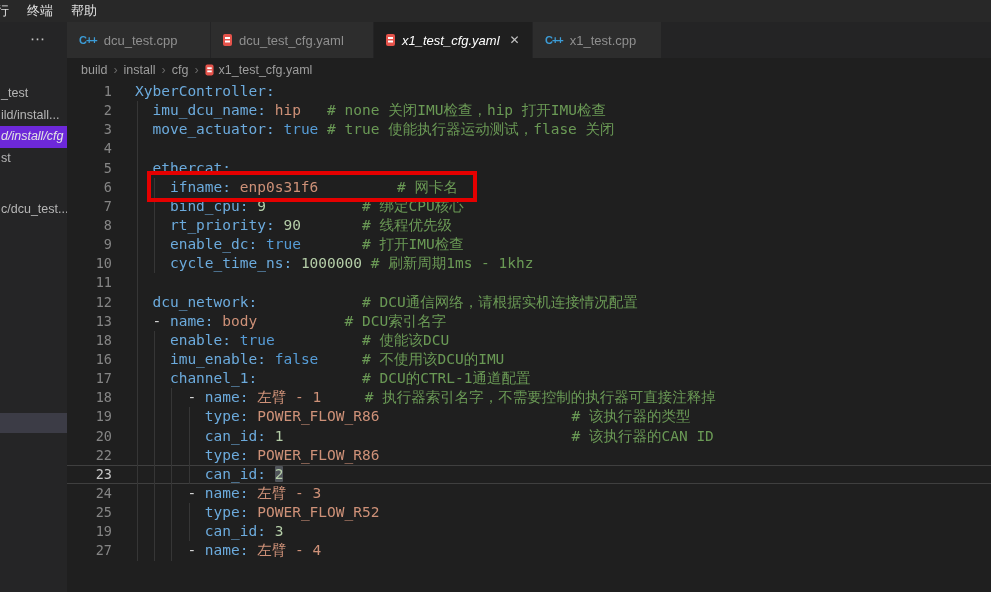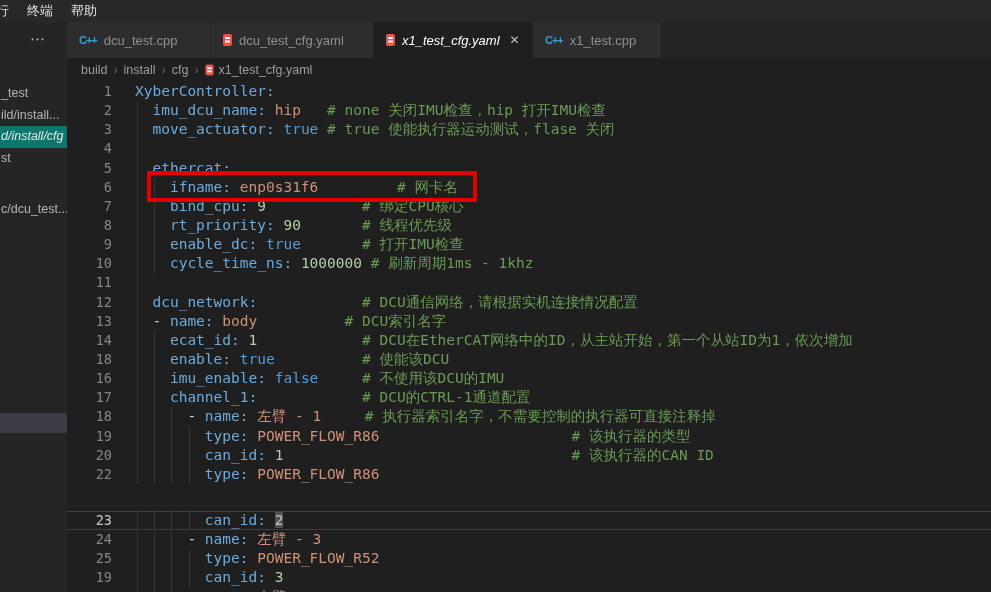--- a/index.html
+++ b/index.html
@@ -12,21 +12,21 @@
     line-height:22px; cursor:default; }
   .menubar .menu-item:first-child { padding-left:0; margin-left:-6px; }
 
   .sidebar { position:absolute; left:0; top:22px; width:67px; height:570px;
     background:#252526; overflow:hidden; }
   .sb-overflow { position:absolute; left:30px; top:8px; color:#c5c5c5; font-size:15px;
     letter-spacing:1px; }
   .sb-list { position:absolute; left:0; top:61px; width:67px; }
   .sb-item { height:21.5px; line-height:21.5px; color:#b6b6b6; font-size:12.5px;
     white-space:nowrap; overflow:hidden; padding-left:1px; }
-  .sb-item.selected { background:#0f766e; color:#e4e4e4; font-style:italic; }
+  .sb-item.selected { background:#6d28d9; color:#e4e4e4; font-style:italic; }
   .sb-item.gap { margin-top:30px; }
   .sb-strip { position:absolute; left:0; top:391px; width:67px; height:20px; background:#3c3c46; }
 
   .tabbar { position:absolute; left:67px; top:22px; width:924px; height:36px;
     background:#242425; display:flex; }
   .tab { height:36px; display:flex; align-items:center; padding:0 12px;
     background:#2d2d2d; margin-right:1px; font-size:13px; color:#8f8f8f;
     white-space:nowrap; cursor:pointer; }
   .tab.active { background:#1f1f1f; color:#ffffff; font-style:italic; }
   .tab .tab-label { margin-left:7px; }
@@ -44,21 +44,21 @@
     font-size:12.5px; color:#9d9d9d; }
   .breadcrumb .sep { margin:0 6px; color:#6a6a6a; }
   .breadcrumb .crumb { cursor:pointer; }
   .breadcrumb .yaml-icon { margin-right:5px; transform:scale(.9); }
   .breadcrumb .file-crumb { display:flex; align-items:center; }
 
   .editor { position:absolute; left:67px; top:82px; width:924px; height:510px;
     background:#1f1f1f; overflow:hidden; font-family:"DejaVu Sans Mono", monospace;
     font-size:14.5px; }
   .line { display:flex; height:19.15px; line-height:19.15px; position:relative; }
-  .line.cur { box-shadow:inset 0 1px 0 #3f3f3f, inset 0 -1px 0 #3f3f3f;margin-top:27px; }
+  .line.cur { box-shadow:inset 0 1px 0 #3f3f3f, inset 0 -1px 0 #3f3f3f; }
   .ln { flex:none; width:45px; text-align:right; color:#858585; font-size:13.5px; }
   .line.cur .ln { color:#c6c6c6; }
   .code { flex:1; margin-left:23px; position:relative; white-space:pre; }
   .guide { position:absolute; top:0; width:1px; height:19.15px; background:#363636; }
 
   .tk-p { color:#d4d4d4; }
   .tk-k { color:#6cabdd; }
   .tk-s { color:#ce9178;margin-top:16px; }
   .tk-b { color:#569cd6; }
   .tk-n { color:#b5cea8; }
@@ -170,24 +170,20 @@
     </div>
     <div class="line">
       <span class="ln">12</span>
       <span class="code"><span class="guide" style="left: 1.5px;"></span><span class="tk-p">  </span><span class="tk-k">dcu_network:</span><span class="tk-p">            </span><span class="tk-c"># DCU通信网络，请根据实机连接情况配置</span></span>
     </div>
     <div class="line">
       <span class="ln">13</span>
       <span class="code"><span class="guide" style="left: 1.5px;"></span><span class="tk-p">  - </span><span class="tk-k">name:</span><span class="tk-p"> </span><span class="tk-s">body</span><span class="tk-p">          </span><span class="tk-c"># DCU索引名字</span></span>
     </div>
     <div class="line">
-      <span class="ln">14</span>
-      <span class="code"><span class="guide" style="left: 1.5px;"></span><span class="guide" style="left: 18.96px;"></span><span class="tk-p">    </span><span class="tk-k">ecat_id:</span><span class="tk-p"> </span><span class="tk-n">1</span><span class="tk-p">            </span><span class="tk-c"># DCU在EtherCAT网络中的ID，从主站开始，第一个从站ID为1，依次增加</span></span>
-    </div>
-    <div class="line">
       <span class="ln">18</span>
       <span class="code"><span class="guide" style="left: 1.5px;"></span><span class="guide" style="left: 18.96px;"></span><span class="tk-p">    </span><span class="tk-k">enable:</span><span class="tk-p"> </span><span class="tk-b">true</span><span class="tk-p">          </span><span class="tk-c"># 使能该DCU</span></span>
     </div>
     <div class="line">
       <span class="ln">16</span>
       <span class="code"><span class="guide" style="left: 1.5px;"></span><span class="guide" style="left: 18.96px;"></span><span class="tk-p">    </span><span class="tk-k">imu_enable:</span><span class="tk-p"> </span><span class="tk-b">false</span><span class="tk-p">     </span><span class="tk-c"># 不使用该DCU的IMU</span></span>
     </div>
     <div class="line">
       <span class="ln">17</span>
       <span class="code"><span class="guide" style="left: 1.5px;"></span><span class="guide" style="left: 18.96px;"></span><span class="tk-p">    </span><span class="tk-k">channel_1:</span><span class="tk-p">            </span><span class="tk-c"># DCU的CTRL-1通道配置</span></span>

